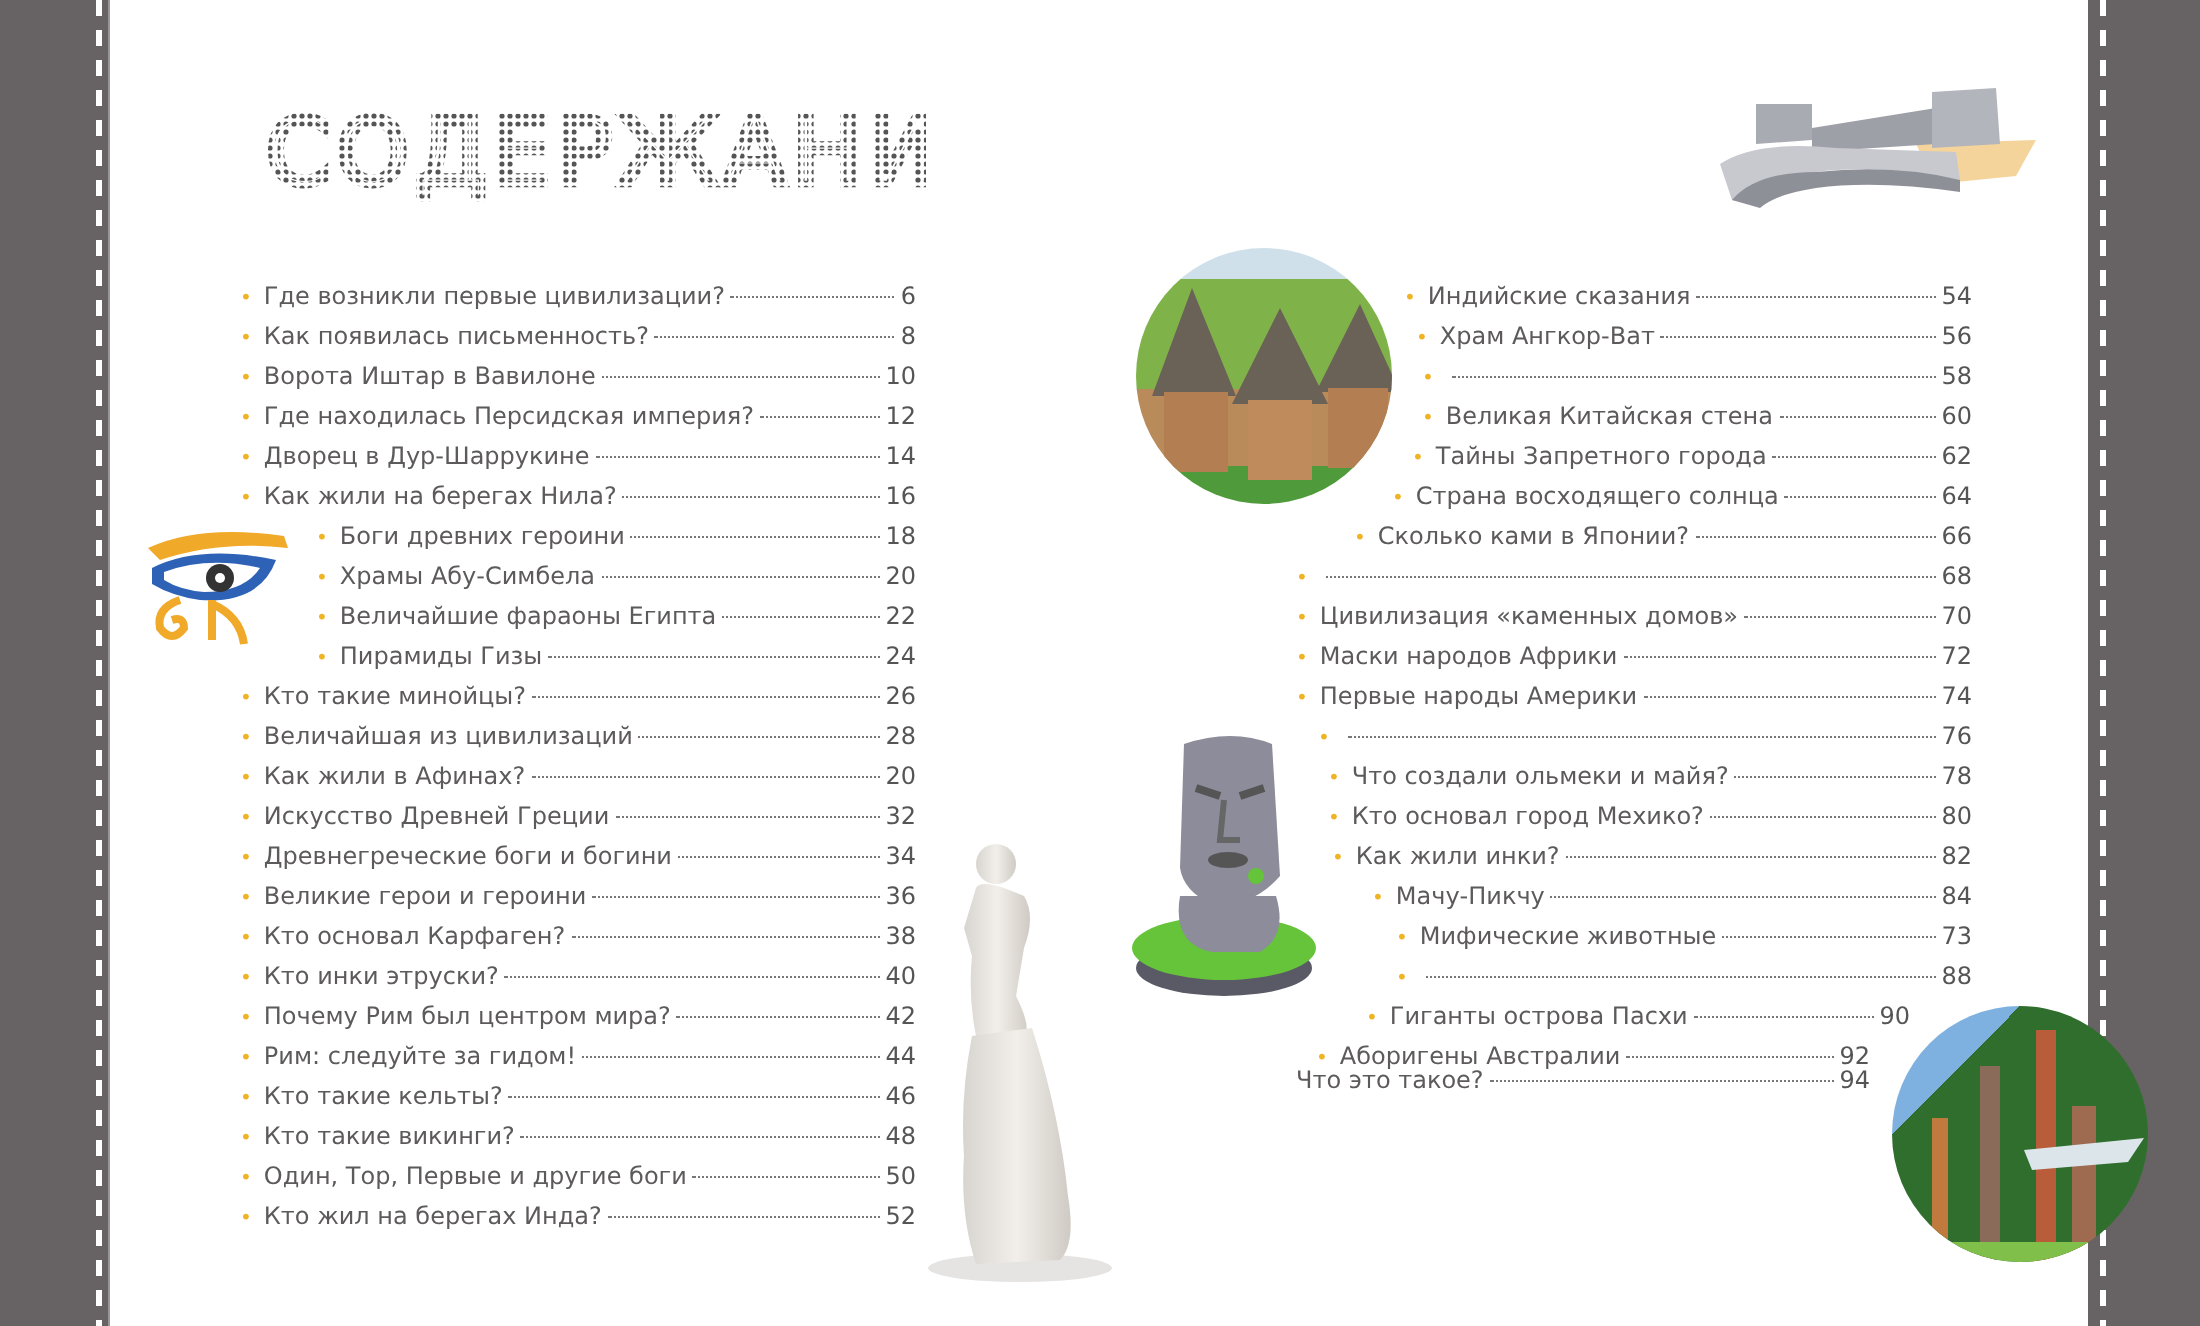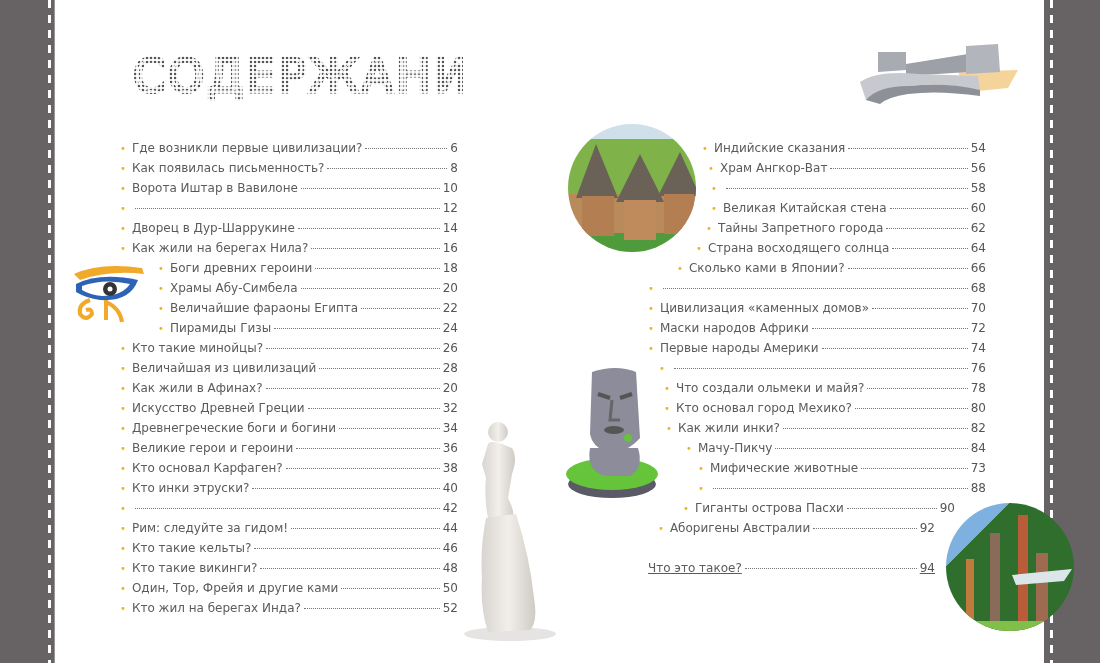--- a/index.html
+++ b/index.html
@@ -62,20 +62,21 @@
       <span class="page">8</span>
     </div>
     <div class="toc-row toc" style="left: 120px; top: 180px; width: 338px;">
       <span class="bullet">•</span>
       <span class="label">Ворота Иштар в Вавилоне</span>
       <span class="leader"></span>
       <span class="page">10</span>
     </div>
     <div class="toc-row toc" style="left: 120px; top: 200px; width: 338px;">
       <span class="bullet">•</span>
+      <span class="label">Где находилась Персидская империя?</span>
       <span class="leader"></span>
       <span class="page">12</span>
     </div>
     <div class="toc-row toc" style="left: 120px; top: 220px; width: 338px;">
       <span class="bullet">•</span>
       <span class="label">Дворец в Дур-Шаррукине</span>
       <span class="leader"></span>
       <span class="page">14</span>
     </div>
     <div class="toc-row toc" style="left: 120px; top: 240px; width: 338px;">
@@ -151,20 +152,21 @@
       <span class="page">38</span>
     </div>
     <div class="toc-row toc" style="left: 120px; top: 480px; width: 338px;">
       <span class="bullet">•</span>
       <span class="label">Кто инки этруски?</span>
       <span class="leader"></span>
       <span class="page">40</span>
     </div>
     <div class="toc-row toc" style="left: 120px; top: 500px; width: 338px;">
       <span class="bullet">•</span>
+      <span class="label">Почему Рим был центром мира?</span>
       <span class="leader"></span>
       <span class="page">42</span>
     </div>
     <div class="toc-row toc" style="left: 120px; top: 520px; width: 338px;">
       <span class="bullet">•</span>
       <span class="label">Рим: следуйте за гидом!</span>
       <span class="leader"></span>
       <span class="page">44</span>
     </div>
     <div class="toc-row toc" style="left: 120px; top: 540px; width: 338px;">
@@ -174,21 +176,21 @@
       <span class="page">46</span>
     </div>
     <div class="toc-row toc" style="left: 120px; top: 560px; width: 338px;">
       <span class="bullet">•</span>
       <span class="label">Кто такие викинги?</span>
       <span class="leader"></span>
       <span class="page">48</span>
     </div>
     <div class="toc-row toc" style="left: 120px; top: 580px; width: 338px;">
       <span class="bullet">•</span>
-      <span class="label">Один, Тор, Фрейя и другие ками</span>
+      <span class="label">Один, Тор, Первые и другие боги</span>
       <span class="leader"></span>
       <span class="page">50</span>
     </div>
     <div class="toc-row toc" style="left: 120px; top: 600px; width: 338px;">
       <span class="bullet">•</span>
       <span class="label">Кто жил на берегах Инда?</span>
       <span class="leader"></span>
       <span class="page">52</span>
     </div>
   </div>
@@ -302,21 +304,21 @@
       <span class="label">Гиганты острова Пасхи</span>
       <span class="leader"></span>
       <span class="page">90</span>
     </div>
     <div class="toc-row toc" style="left: 658px; top: 520px; width: 277px;">
       <span class="bullet">•</span>
       <span class="label">Аборигены Австралии</span>
       <span class="leader"></span>
       <span class="page">92</span>
     </div>
-    <div class="toc-row toc" style="left: 648px; top: 560px; width: 287px; text-decoration: underline;">
+    <div class="toc-row toc" style="left: 648px; top: 532px; width: 287px;">
       <span class="label">Что это такое?</span>
       <span class="leader"></span>
       <span class="page">94</span>
     </div>
   </div>
 
 <div class="pic" style="left:858px;top:42px;width:162px;height:62px;">
   <svg width="162" height="62" viewBox="0 0 162 62">
     <path d="M100 30 L160 28 L150 46 L110 50 Z" fill="#f5d49c"></path>
     <path d="M20 10 L48 10 L48 28 L20 30 Z" fill="#a9abb3"></path>

